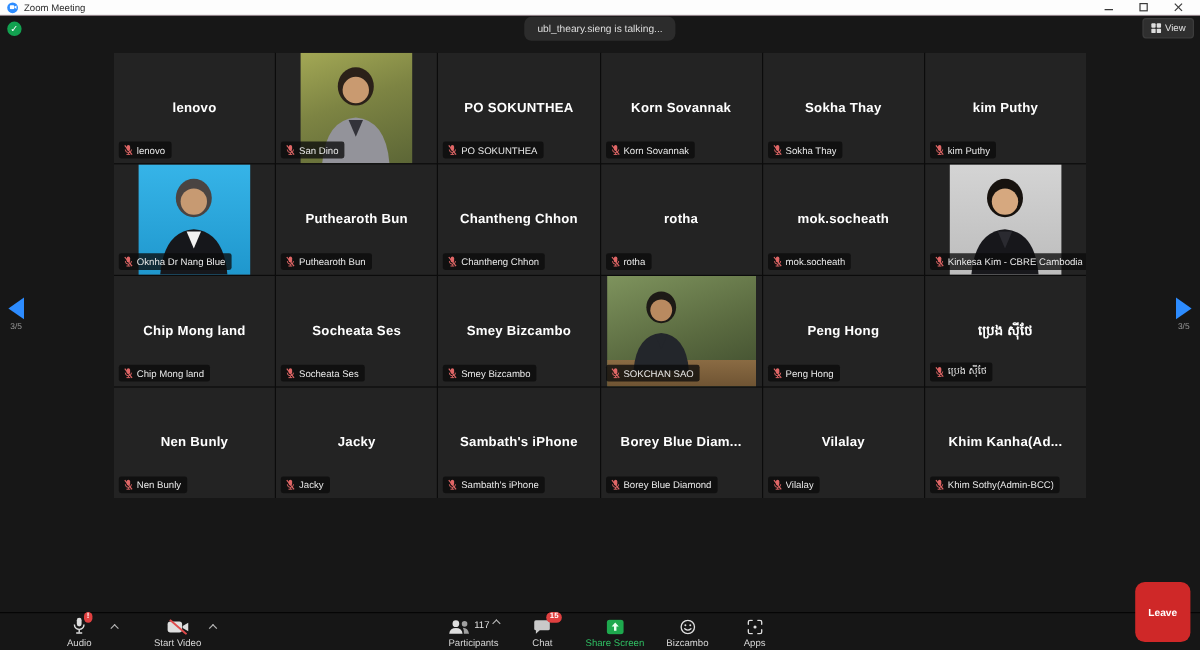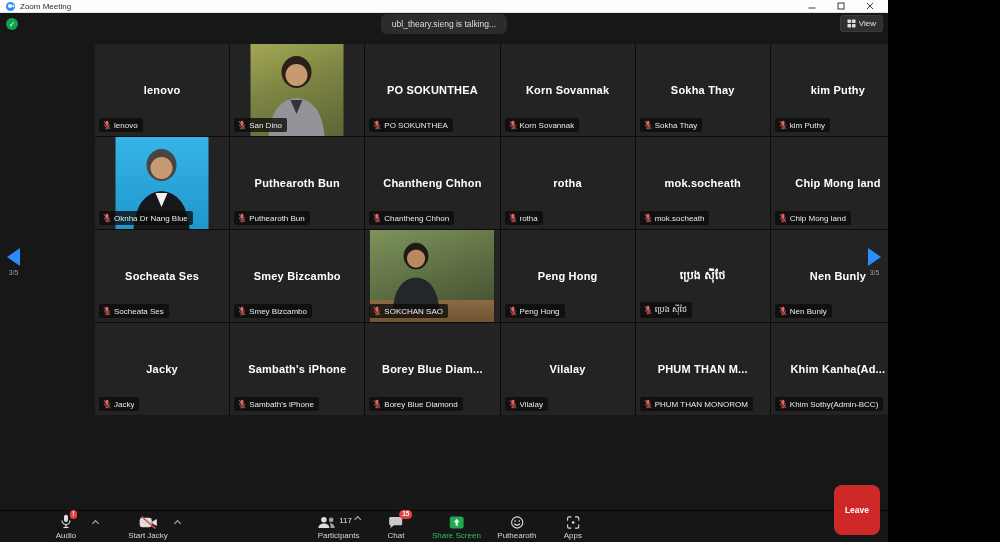--- a/index.html
+++ b/index.html
@@ -1,18 +1,18 @@
 <!DOCTYPE html>
 <html><head>
 <meta charset="utf-8">
 <style>
   * { margin:0; padding:0; box-sizing:border-box; }
   html,body { width:1000px; height:542px; background:#000; }
   body { font-family:"Liberation Sans","DejaVu Sans",sans-serif; }
-  .window { position:relative; width:888px; height:542px; background:#be185d; overflow:hidden;text-decoration:underline; }
+  .window { position:relative; width:1000px; height:542px; background:#be185d; overflow:hidden;text-decoration:underline; }
 
   
   .titlebar { position:absolute; top:0; left:0; right:0; height:13px; background:#fdfdfd; display:flex; align-items:center; padding:0 6px; gap:5px; border-bottom:1px solid #e3e3e3; }
   .zoom-logo { width:9px; height:9px; border-radius:50%; background:#2D8CFF; display:flex; align-items:center; justify-content:center; flex:0 0 auto; }
   .title-text { font-size:8px; color:#2b2b2b; }
   .titlebar .spacer { flex:1; }
   .win-btn { width:24px; height:13px; display:flex; align-items:center; justify-content:center; cursor:default; }
 
   
   .stage { position:absolute; top:13px; left:0; right:0; bottom:32px; background:#171717; }
@@ -282,20 +282,41 @@
         <rect x="3.2" y="0.8" width="3.6" height="6" rx="1.8" fill="#E06666"></rect>
         <path d="M1.8 5.5 a3.2 3.2 0 0 0 6.4 0" fill="none" stroke="#E06666" stroke-width="1"></path>
         <line x1="5" y1="8.7" x2="5" y2="10.3" stroke="#E06666" stroke-width="1"></line>
         <line x1="3" y1="10.6" x2="7" y2="10.6" stroke="#E06666" stroke-width="1"></line>
         <line x1="1.2" y1="1.2" x2="8.8" y2="10.8" stroke="#E06666" stroke-width="1.2"></line>
       </svg>
       <span class="chip-text">mok.socheath</span>
     </div>
   </div>
 
+  <div class="tile has-video">
+    <div class="video v-kinkesa">
+      <svg class="person" viewBox="0 0 93 92" preserveAspectRatio="xMidYMax meet">
+        <ellipse class="hair" cx="46" cy="28" rx="15" ry="16"></ellipse>
+        <circle class="head" cx="46" cy="31" r="11"></circle>
+        <path class="body" d="M18 92 Q21 56 46 54 Q71 56 74 92 Z"></path>
+        <path class="collar" d="M40 56 L46 70 L52 56 Z"></path>
+      </svg>
+    </div>
+
+    <div class="chip">
+      <svg viewBox="0 0 10 12" width="8" height="10">
+        <rect x="3.2" y="0.8" width="3.6" height="6" rx="1.8" fill="#E06666"></rect>
+        <path d="M1.8 5.5 a3.2 3.2 0 0 0 6.4 0" fill="none" stroke="#E06666" stroke-width="1"></path>
+        <line x1="5" y1="8.7" x2="5" y2="10.3" stroke="#E06666" stroke-width="1"></line>
+        <line x1="3" y1="10.6" x2="7" y2="10.6" stroke="#E06666" stroke-width="1"></line>
+        <line x1="1.2" y1="1.2" x2="8.8" y2="10.8" stroke="#E06666" stroke-width="1.2"></line>
+      </svg>
+      <span class="chip-text">Kinkesa Kim - CBRE Cambodia</span>
+    </div>
+  </div>
 
   <div class="tile">
 
     <div class="tile-name">Chip Mong land</div>
     <div class="chip">
       <svg viewBox="0 0 10 12" width="8" height="10">
         <rect x="3.2" y="0.8" width="3.6" height="6" rx="1.8" fill="#E06666"></rect>
         <path d="M1.8 5.5 a3.2 3.2 0 0 0 6.4 0" fill="none" stroke="#E06666" stroke-width="1"></path>
         <line x1="5" y1="8.7" x2="5" y2="10.3" stroke="#E06666" stroke-width="1"></line>
         <line x1="3" y1="10.6" x2="7" y2="10.6" stroke="#E06666" stroke-width="1"></line>
@@ -455,34 +476,20 @@
         <rect x="3.2" y="0.8" width="3.6" height="6" rx="1.8" fill="#E06666"></rect>
         <path d="M1.8 5.5 a3.2 3.2 0 0 0 6.4 0" fill="none" stroke="#E06666" stroke-width="1"></path>
         <line x1="5" y1="8.7" x2="5" y2="10.3" stroke="#E06666" stroke-width="1"></line>
         <line x1="3" y1="10.6" x2="7" y2="10.6" stroke="#E06666" stroke-width="1"></line>
         <line x1="1.2" y1="1.2" x2="8.8" y2="10.8" stroke="#E06666" stroke-width="1.2"></line>
       </svg>
       <span class="chip-text">Vilalay</span>
     </div>
   </div>
 
-  <div class="tile">
-
-    <div class="tile-name">PHUM THAN M...</div>
-    <div class="chip">
-      <svg viewBox="0 0 10 12" width="8" height="10">
-        <rect x="3.2" y="0.8" width="3.6" height="6" rx="1.8" fill="#E06666"></rect>
-        <path d="M1.8 5.5 a3.2 3.2 0 0 0 6.4 0" fill="none" stroke="#E06666" stroke-width="1"></path>
-        <line x1="5" y1="8.7" x2="5" y2="10.3" stroke="#E06666" stroke-width="1"></line>
-        <line x1="3" y1="10.6" x2="7" y2="10.6" stroke="#E06666" stroke-width="1"></line>
-        <line x1="1.2" y1="1.2" x2="8.8" y2="10.8" stroke="#E06666" stroke-width="1.2"></line>
-      </svg>
-      <span class="chip-text">PHUM THAN MONOROM</span>
-    </div>
-  </div>
 
   <div class="tile">
 
     <div class="tile-name">Khim Kanha(Ad...</div>
     <div class="chip">
       <svg viewBox="0 0 10 12" width="8" height="10">
         <rect x="3.2" y="0.8" width="3.6" height="6" rx="1.8" fill="#E06666"></rect>
         <path d="M1.8 5.5 a3.2 3.2 0 0 0 6.4 0" fill="none" stroke="#E06666" stroke-width="1"></path>
         <line x1="5" y1="8.7" x2="5" y2="10.3" stroke="#E06666" stroke-width="1"></line>
         <line x1="3" y1="10.6" x2="7" y2="10.6" stroke="#E06666" stroke-width="1"></line>
@@ -519,21 +526,21 @@
         <span class="chev side-chev"></span>
       </div>
       <div class="tb-btn">
         <span class="icon-wrap">
           <svg viewBox="0 0 20 14" width="19" height="13">
             <rect x="0.5" y="2" width="13" height="10" rx="2.5" fill="#dedede"></rect>
             <path d="M14 6 L19 3.2 V10.8 L14 8 Z" fill="#dedede"></path>
             <line x1="2.5" y1="0.5" x2="17.5" y2="13.5" stroke="#e04b4b" stroke-width="1.6"></line>
           </svg>
         </span>
-        <span class="tb-label">Start Jacky</span>
+        <span class="tb-label">Start Video</span>
         <span class="chev side-chev"></span>
       </div>
     </div>
 
     <div class="tb-center">
       <div class="tb-btn">
         <span class="count-row">
           <span class="icon-wrap">
             <svg viewBox="0 0 20 14" width="19" height="13">
               <circle cx="7" cy="4" r="3" fill="#dedede"></circle>
@@ -567,21 +574,21 @@
       </div>
       <div class="tb-btn">
         <span class="icon-wrap">
           <svg viewBox="0 0 14 14" width="14" height="13">
             <circle cx="7" cy="7" r="6" fill="none" stroke="#dedede" stroke-width="1.2"></circle>
             <circle cx="4.8" cy="5.4" r="0.9" fill="#dedede"></circle>
             <circle cx="9.2" cy="5.4" r="0.9" fill="#dedede"></circle>
             <path d="M4.2 8.6 Q7 11 9.8 8.6" fill="none" stroke="#dedede" stroke-width="1.2" stroke-linecap="round"></path>
           </svg>
         </span>
-        <span class="tb-label">Puthearoth</span>
+        <span class="tb-label">Bizcambo</span>
       </div>
       <div class="tb-btn">
         <span class="icon-wrap">
           <svg viewBox="0 0 14 14" width="14" height="13" fill="none" stroke="#dedede" stroke-width="1.2" stroke-linecap="round">
             <path d="M1 4.5 V2.5 Q1 1 2.5 1 H4.5"></path>
             <path d="M9.5 1 H11.5 Q13 1 13 2.5 V4.5"></path>
             <path d="M13 9.5 V11.5 Q13 13 11.5 13 H9.5"></path>
             <path d="M4.5 13 H2.5 Q1 13 1 11.5 V9.5"></path>
             <circle cx="7" cy="7" r="1.4" fill="#dedede" stroke="none"></circle>
           </svg>

